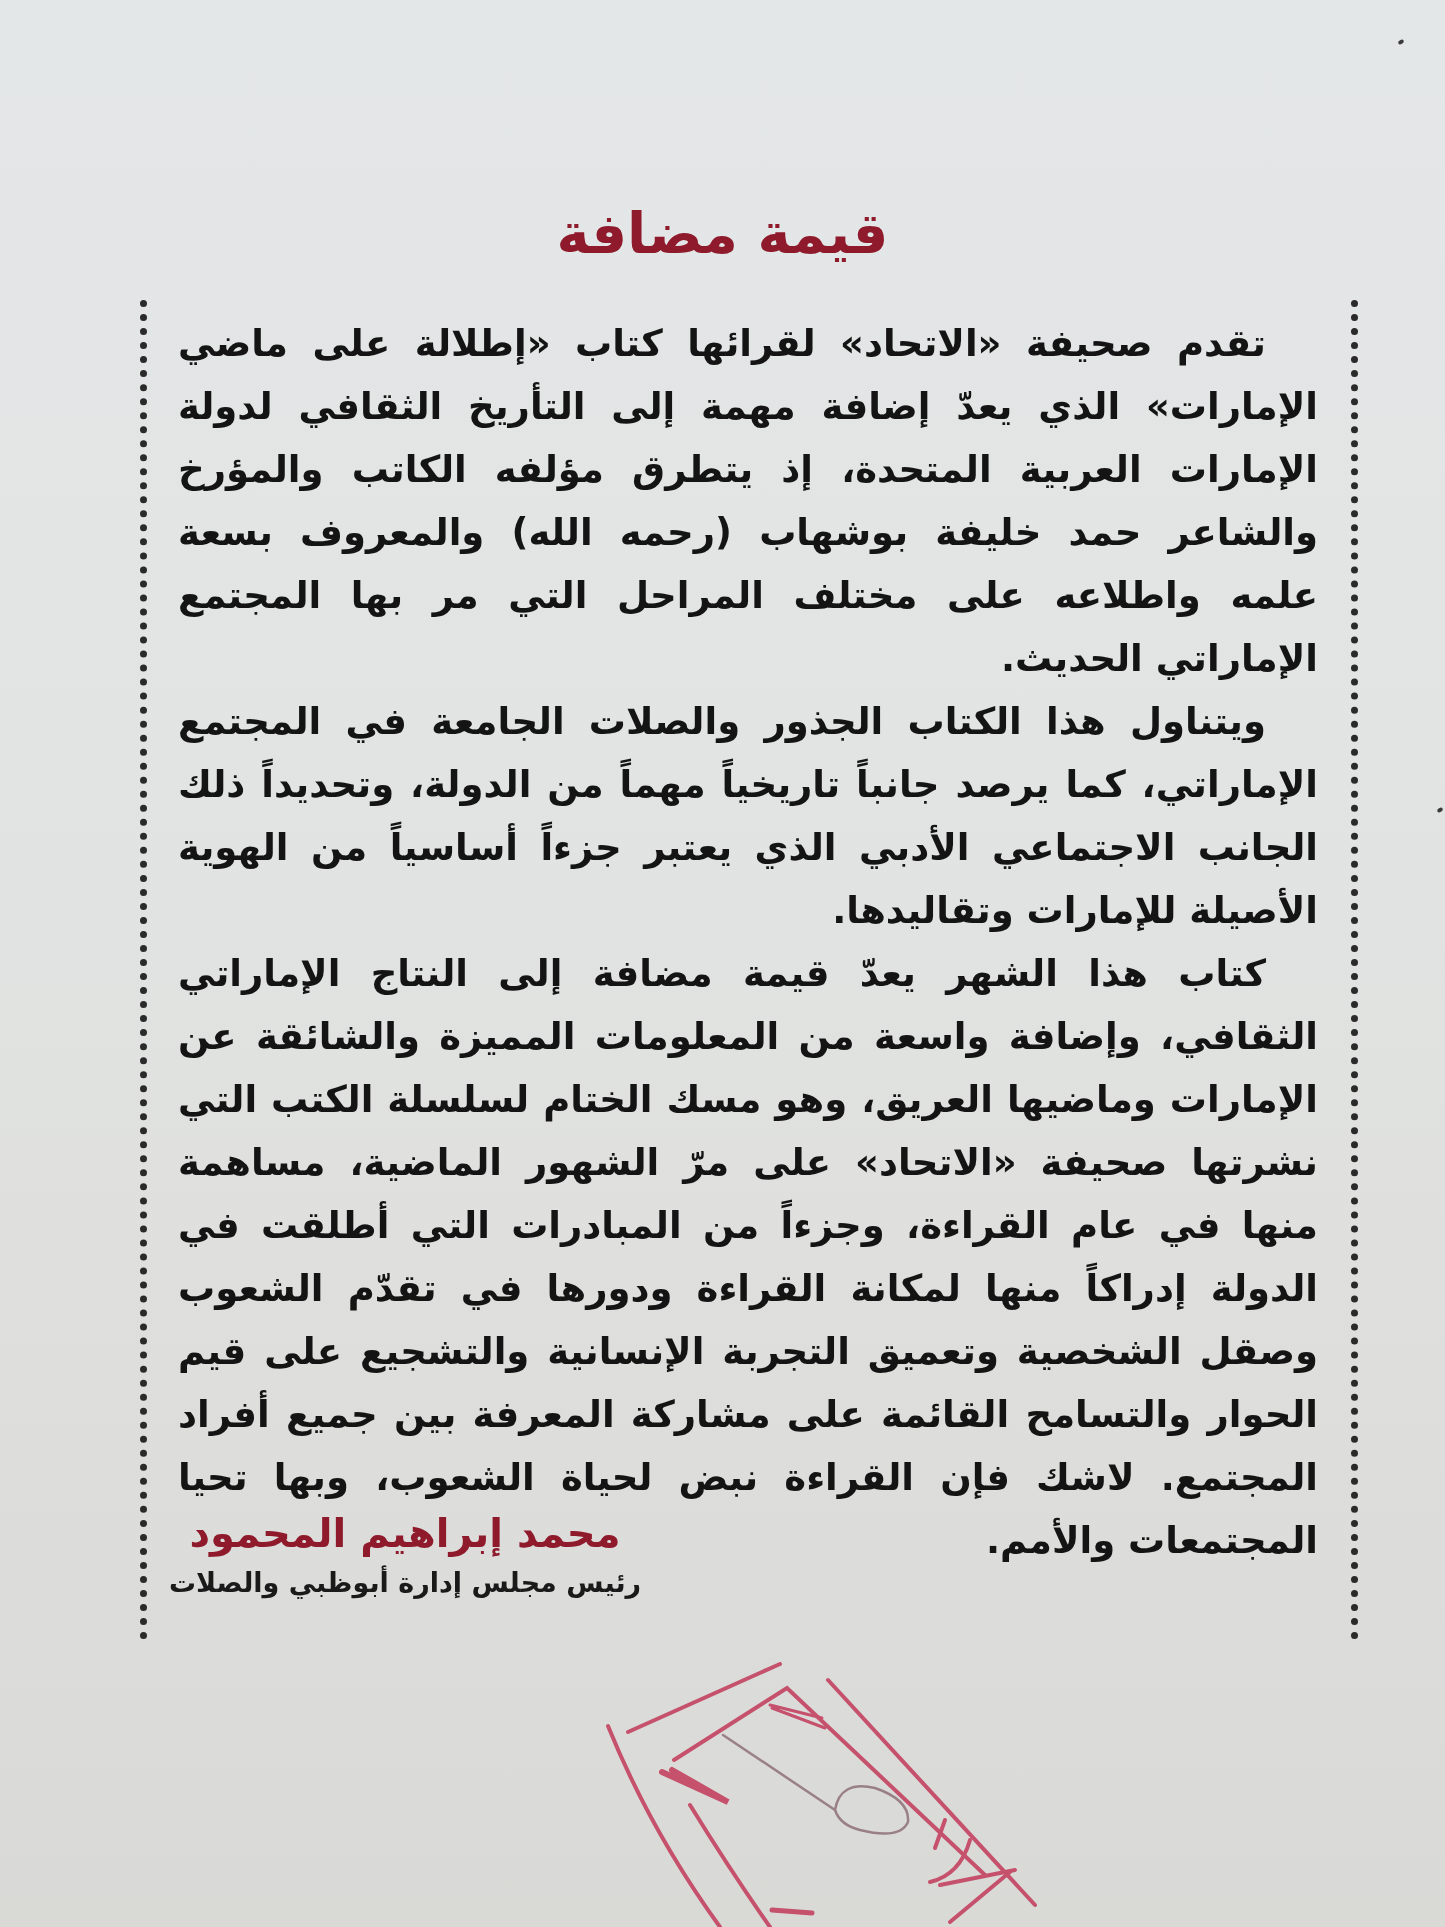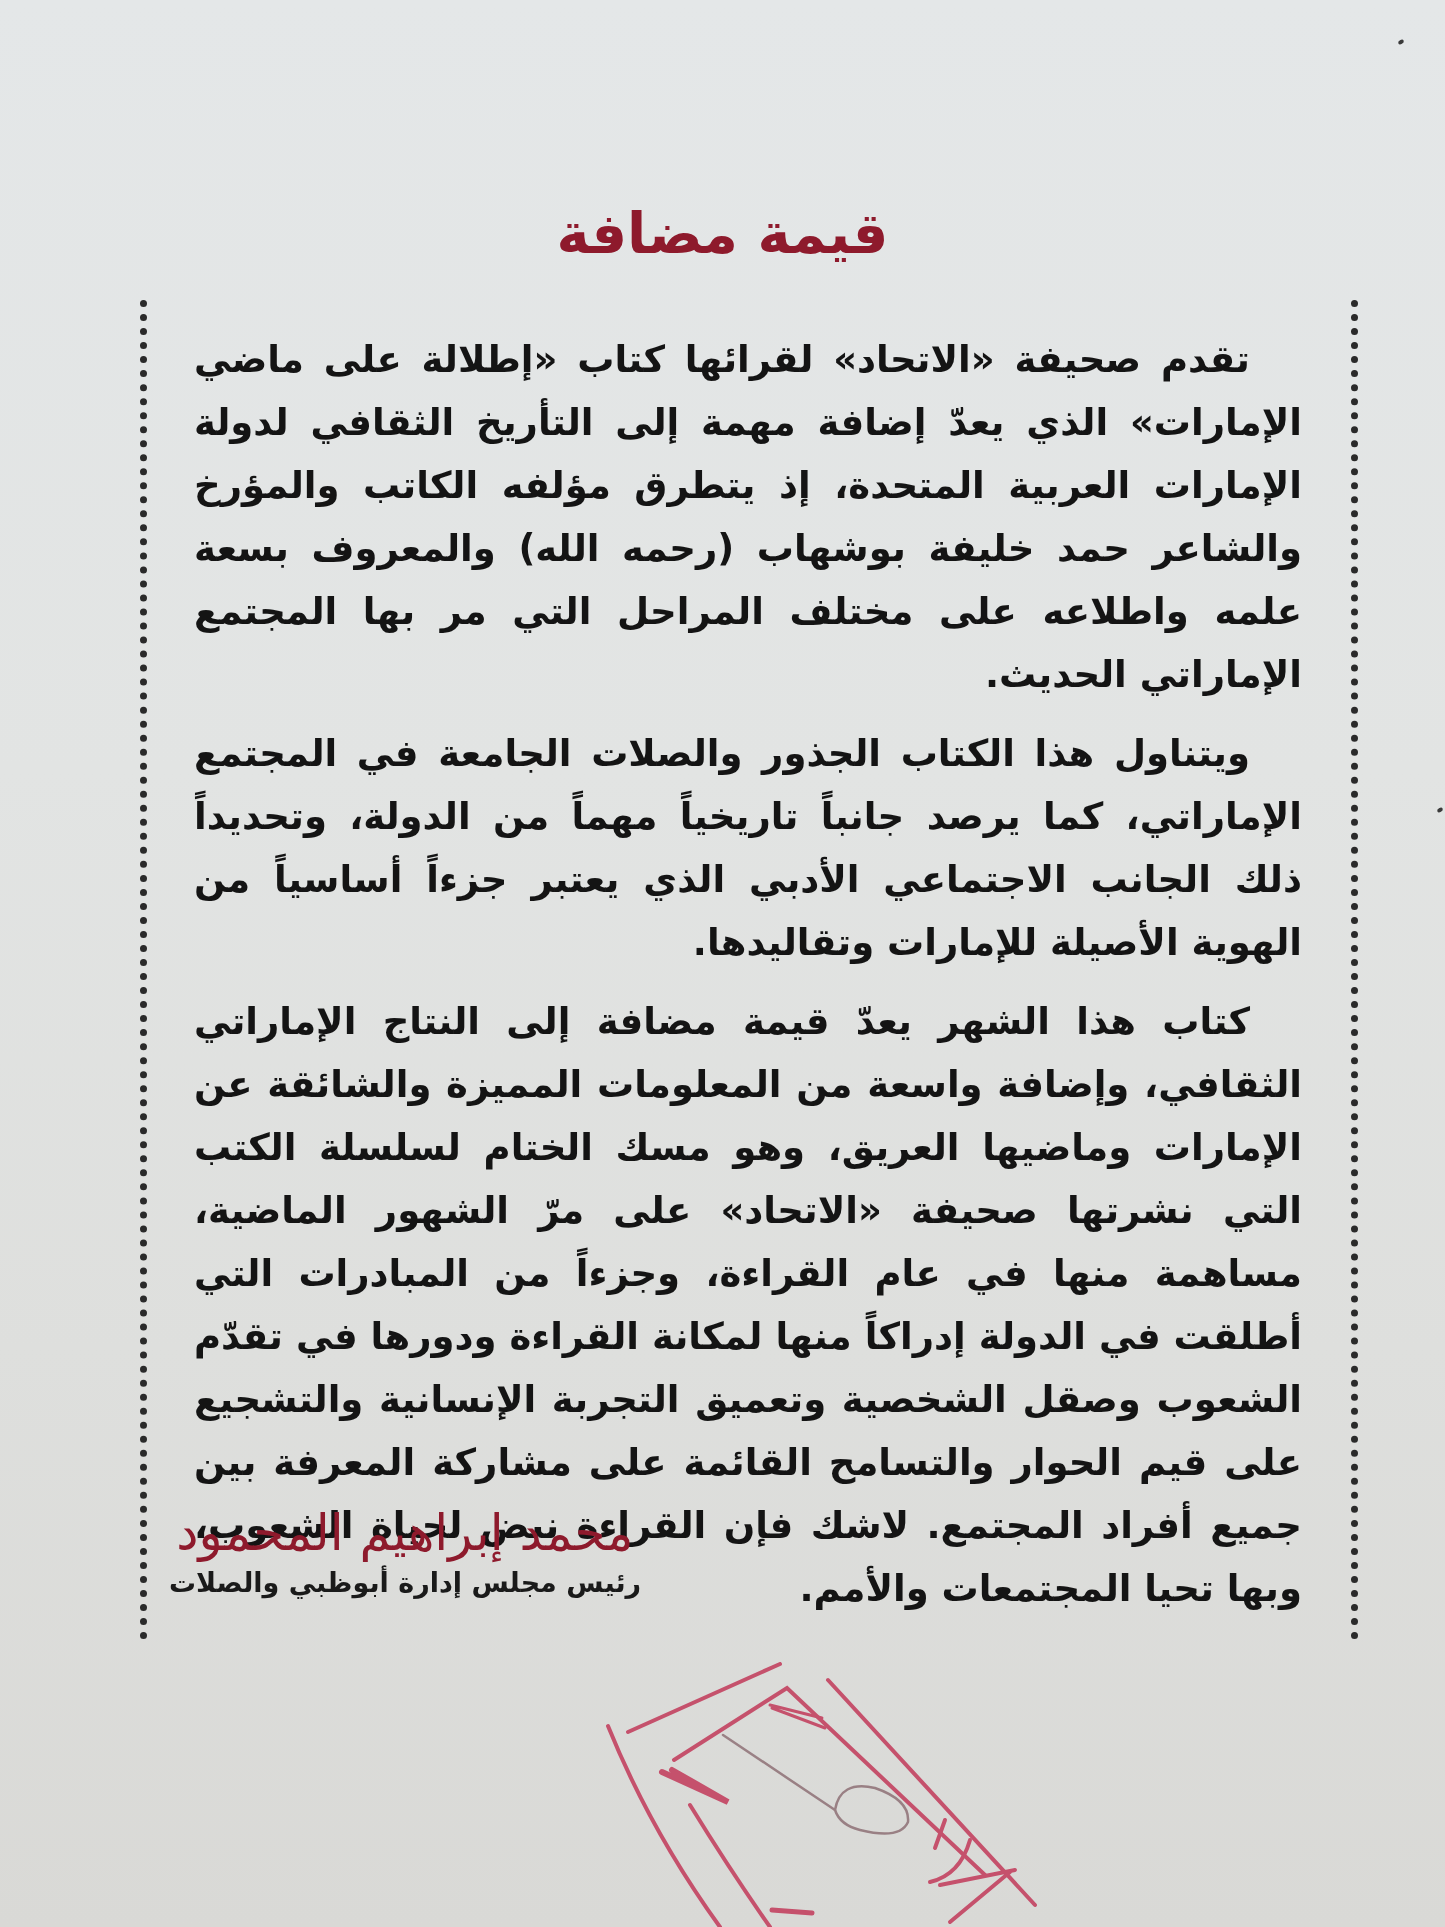--- a/index.html
+++ b/index.html
@@ -55,33 +55,33 @@
       left: 178px;
       width: 1140px;
       font-size: 37px;
       font-weight: bold;
       line-height: 63px;
       text-align: justify;
       text-align-last: right;
       color: #141414;
     }
     .body-text p {
-      margin: 16px;
+      margin: 0;
       text-indent: 52px;
     }
     .signature {
       position: absolute;
       top: 1505px;
       left: 150px;
       width: 510px;
       text-align: center;
     }
     .sig-name {
-      font-size: 50px;
-      font-weight: normal;
+      font-size: 40px;
+      font-weight: bold;
       color: #8e1a2c;
       line-height: 56px;
     }
     .sig-role {
       font-size: 27px;
       font-weight: bold;
       color: #1a1a1a;
       line-height: 44px;
     }
     .pen-mark {

